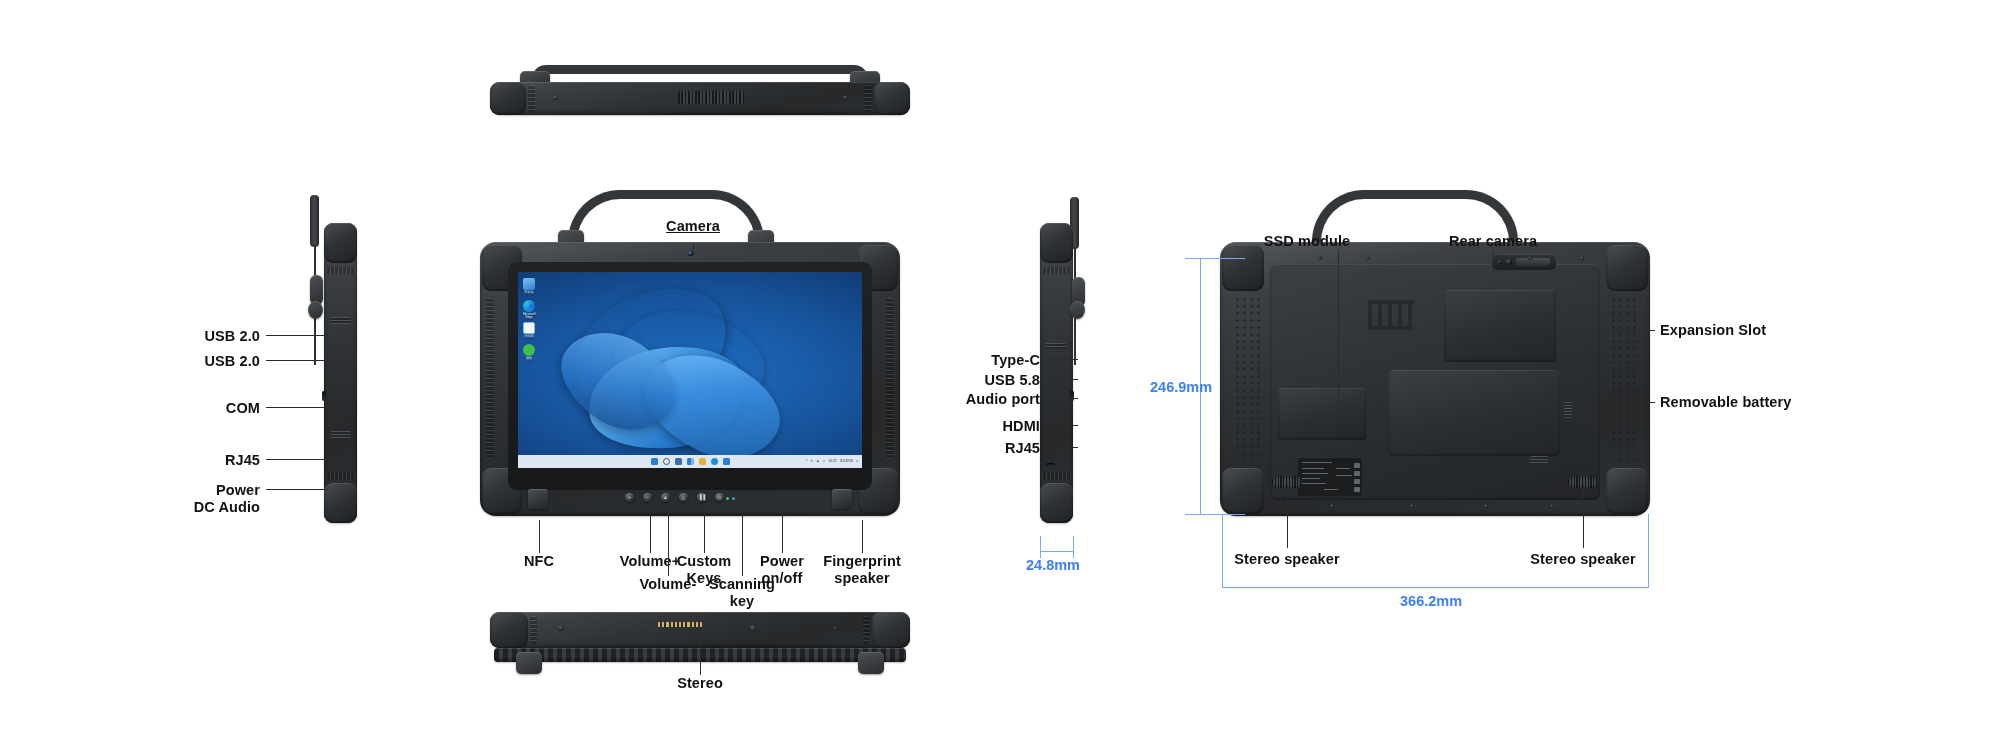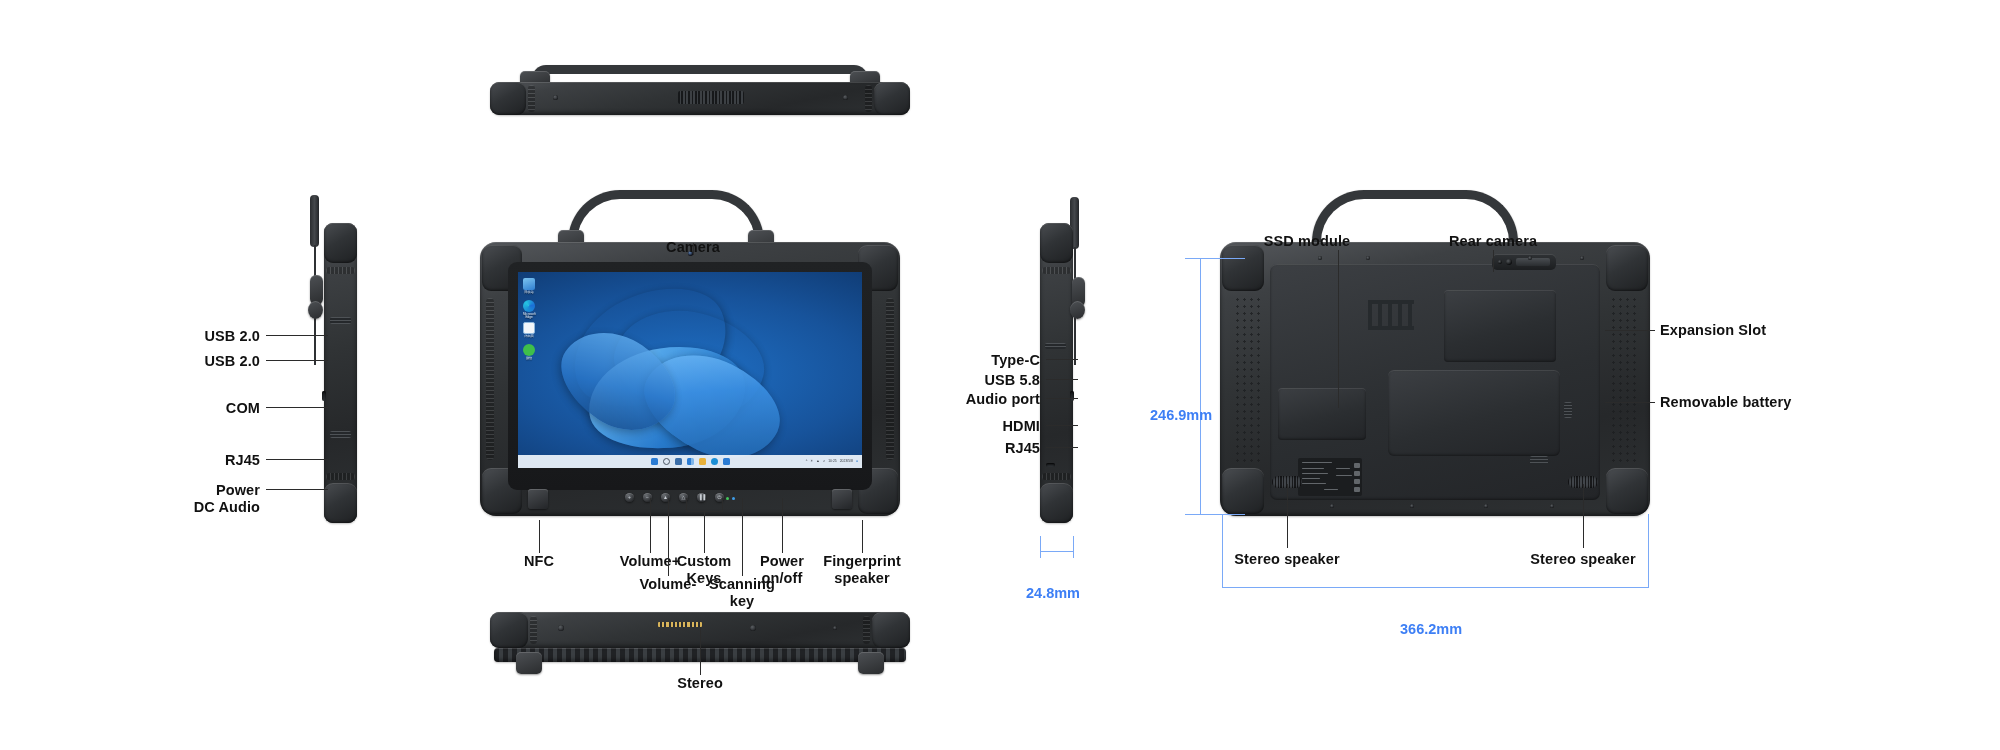--- a/index.html
+++ b/index.html
@@ -2,21 +2,21 @@
 <html><head>
 <meta charset="utf-8">
 <style>
   html,body{margin:0;padding:0;background:#ffffff;}
   body{width:2000px;height:750px;font-family:"Liberation Sans",sans-serif;overflow:hidden;}
   #stage{position:relative;width:2000px;height:750px;background:#fff;}
 
   .lbl{position:absolute;font-size:14.5px;color:#111;white-space:nowrap;line-height:1.18;font-weight:600;letter-spacing:.1px;}
   .lbl.r{text-align:right;}
   .lbl.c{text-align:center;}
-  .dim{position:absolute;font-size:14.5px;color:#3d7ff5;white-space:nowrap;font-weight:600;margin-top:28px;}
+  .dim{position:absolute;font-size:14.5px;color:#3d7ff5;white-space:nowrap;font-weight:600;}
 
   .ld{position:absolute;background:#2b2b2b;}
   .ld.h{height:1.4px;}
   .ld.v{width:1.4px;}
   .dl{position:absolute;background:#7aa9f7;}
   .dl.h{height:1.2px;}
   .dl.v{width:1.2px;}
 
   
   .dev{position:absolute;}
@@ -219,21 +219,21 @@
       <div class="kbtn">−</div>
       <div class="kbtn">▲</div>
       <div class="kbtn">△</div>
       <div class="kbtn">▐▐</div>
       <div class="kbtn">⏻</div>
     </div>
     <div class="led" style="left:246px;top:307px;background:#44c45b;"></div>
     <div class="led" style="left:252px;top:307px;background:#3f9de8;"></div>
   </div>
 
-  <div class="lbl c" style="left:648px;top:239px;width:90px;"><span>Camera</span></div>
+  <div class="lbl c" style="left:648px;top:218px;width:90px;text-decoration:underline;"><span>Camera</span></div>
   <div class="ld v" style="left:693px;top:243px;height:12px;"></div>
 
   <div class="ld v" style="left:539px;top:520px;height:33px;"></div>
   <div class="lbl c" style="left:499px;top:553px;width:80px;"><span>NFC</span></div>
 
   <div class="ld v" style="left:650px;top:498px;height:55px;"></div>
   <div class="lbl c" style="left:610px;top:553px;width:80px;"><span>Volume+</span></div>
 
   <div class="ld v" style="left:668px;top:498px;height:78px;"></div>
   <div class="lbl c" style="left:628px;top:576px;width:80px;"><span>Volume-</span></div>

